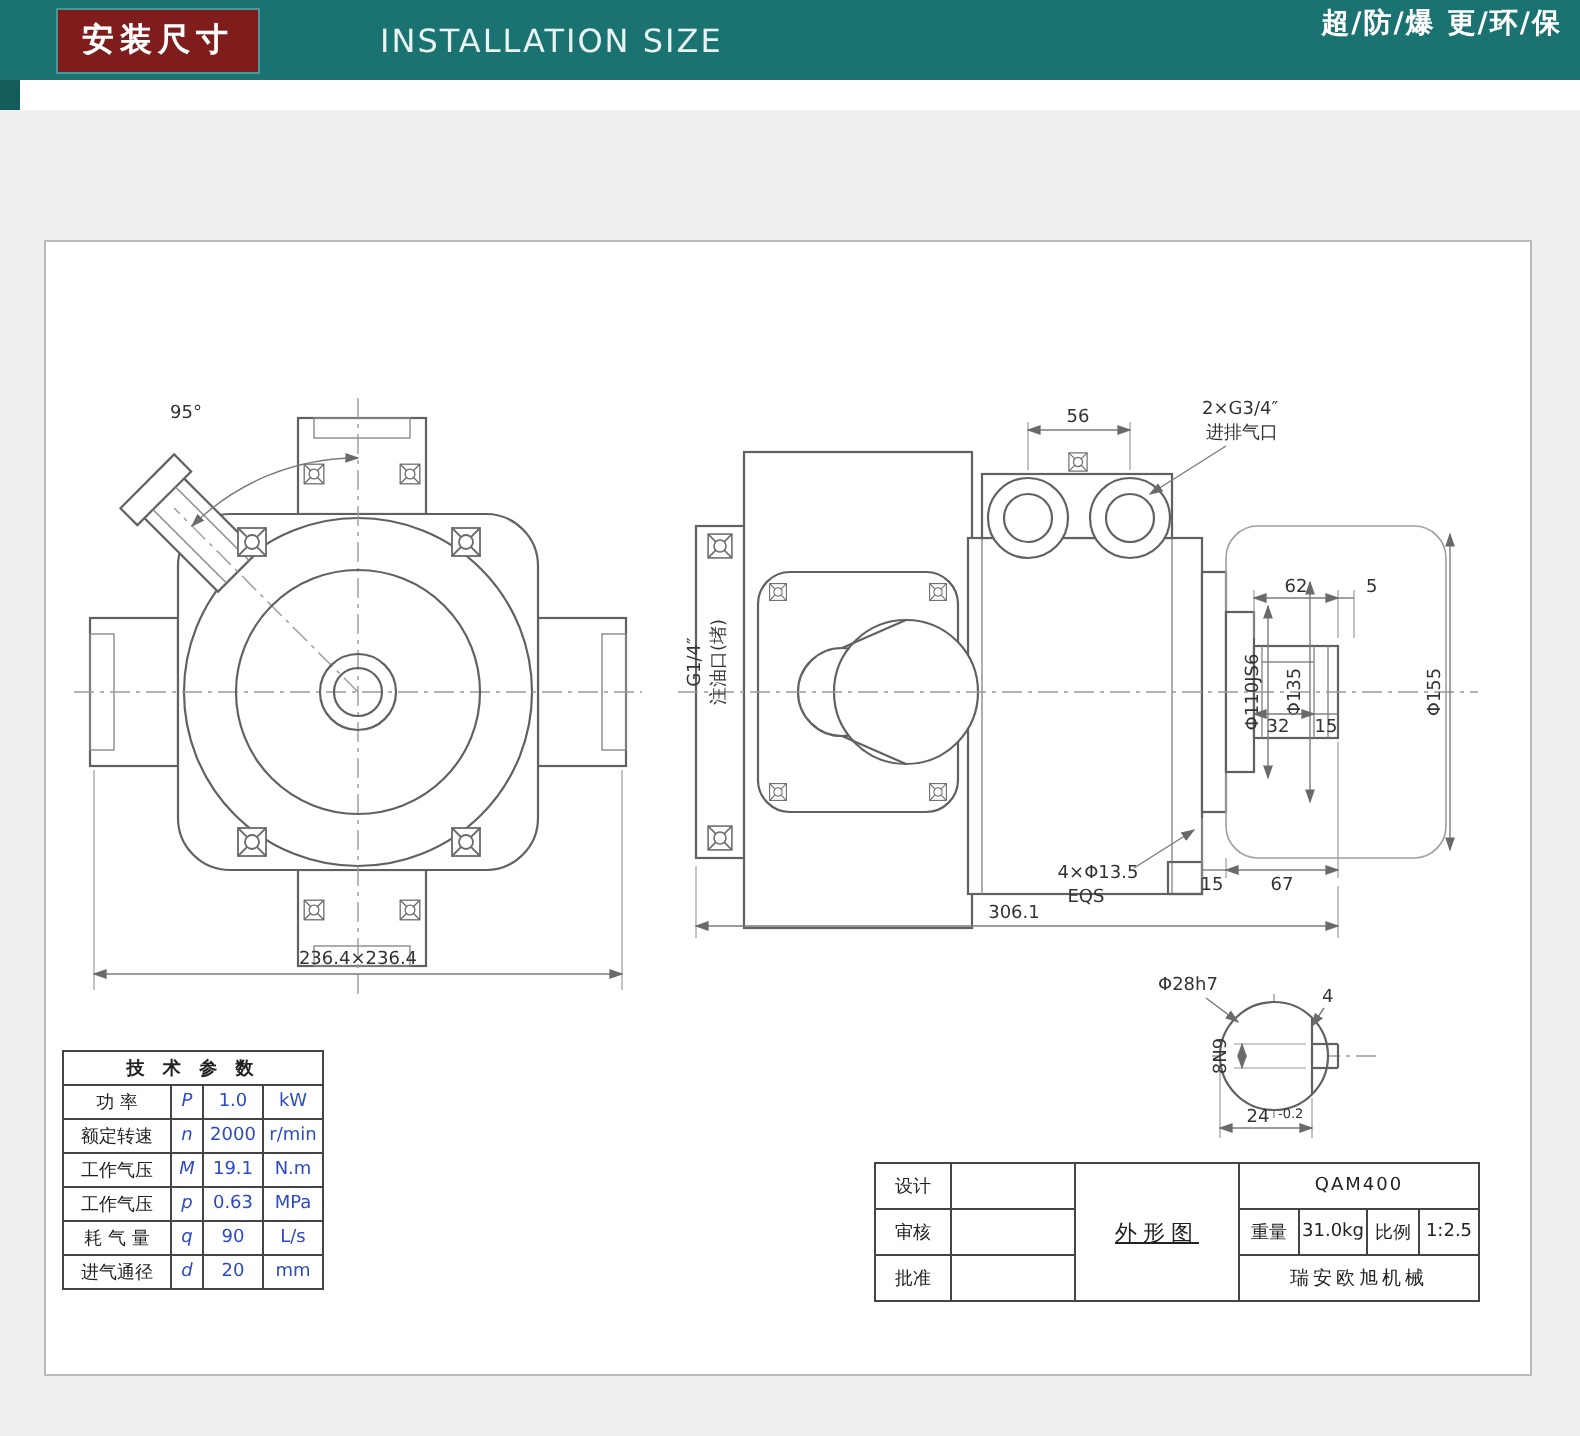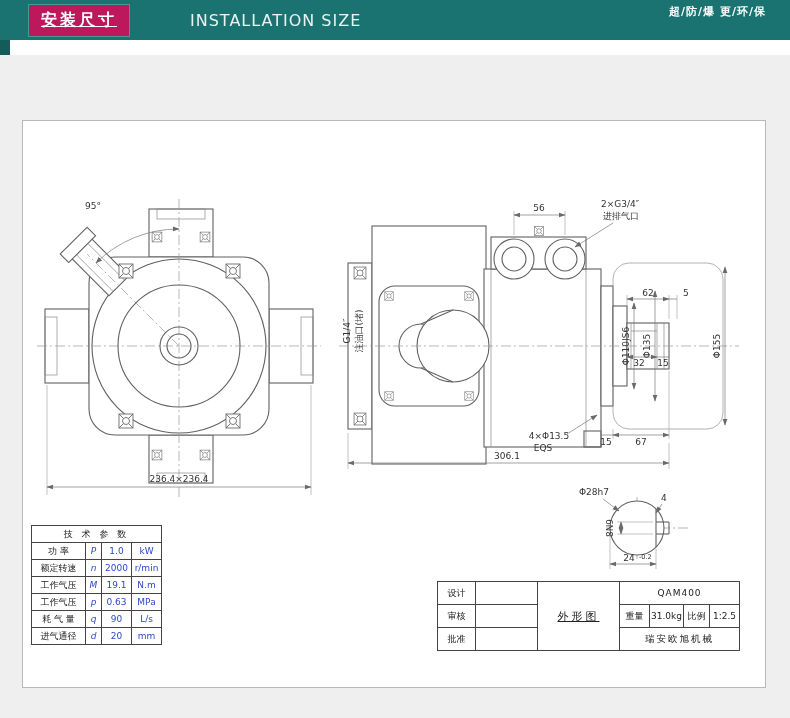--- a/index.html
+++ b/index.html
@@ -5,31 +5,31 @@
   * { margin:0; padding:0; box-sizing:border-box; }
   html,body { width:790px; height:718px; }
   body {
     position:relative; overflow:hidden; background:#ffffff;
     font-family:"DejaVu Sans","Liberation Sans",sans-serif;
   }
   
   .topbar { position:absolute; left:0; top:0; width:790px; height:40px; background:#1a7271; }
   .badge {
     position:absolute; left:28px; top:4px; height:33px; min-width:94px; padding:0 12px;
-    background:#be185d; border:1px solid #4a9895; color:#ffffff;
+    background:#7f1d1d; border:1px solid #4a9895; color:#ffffff;
     font-size:16px; font-weight:bold; letter-spacing:3px;
-    display:flex; align-items:center; justify-content:center;text-decoration:underline;
+    display:flex; align-items:center; justify-content:center;
   }
   .en-title {
     position:absolute; left:190px; top:0; height:40px; display:flex; align-items:center;
     color:#e9f3f2; font-size:16px; letter-spacing:1px;
   }
   .tagline {
-    position:absolute; right:24px; top:0; height:23px; display:flex; align-items:center;
-    color:#ffffff; font-size:11px; font-weight:bold; letter-spacing:1px;
+    position:absolute; right:9px; top:0; height:23px; display:flex; align-items:center;
+    color:#ffffff; font-size:14px; font-weight:bold; letter-spacing:1px;
   }
   .notch { position:absolute; left:0; top:40px; width:10px; height:15px; background:#135c5a; }
   
   .content { position:absolute; left:0; top:55px; width:790px; height:663px; background:#efefef;padding-left:28px; }
   .canvas  { position:absolute; left:22px; top:65px; width:744px; height:568px;
              background:#ffffff; border:1px solid #b9b9b9; }
   .canvas > svg { position:absolute; left:0; top:0; }
   
   svg .geo  { stroke:#616161; stroke-width:1.1; fill:none; }
   svg .geof { stroke:#616161; stroke-width:1.1; fill:#ffffff; }
@@ -40,21 +40,21 @@
   svg .phantom { stroke:#9f9f9f; stroke-width:0.8; fill:none; }
   svg .bolt { stroke:#6a6a6a; stroke-width:0.9; fill:#ffffff; }
   svg text  { fill:#333333; font-family:"DejaVu Sans","Liberation Sans",sans-serif;
               font-size:9px; stroke:none; }
   svg text.tiny { font-size:6.5px; }
   
   .params { position:absolute; left:8px; top:404px; border-collapse:collapse;
             background:#ffffff; font-size:9px; color:#222; }
   .params th, .params td { border:1px solid #444; height:17px; padding:0 2px;
             text-align:center; font-weight:normal; white-space:nowrap; }
-  .params th { font-weight:normal; letter-spacing:3px; }
+  .params th { font-weight:bold; letter-spacing:3px; }
   .params .pname { width:54px; }
   .params .psym  { width:16px; color:#2c49c8; font-style:italic; }
   .params .pval  { width:30px; color:#2c49c8; }
   .params .punit { width:30px; color:#2c49c8;margin-left:44px; }
   
   .tblock { position:absolute; left:414px; top:460px; border-collapse:collapse;
             background:#ffffff; table-layout:fixed; font-size:9px; color:#222; }
   .tblock td { border:1px solid #444; height:23px; text-align:center;
                overflow:hidden; white-space:nowrap; }
   .tblock .tb-name  { font-size:11px; letter-spacing:3px;text-decoration:underline; }

